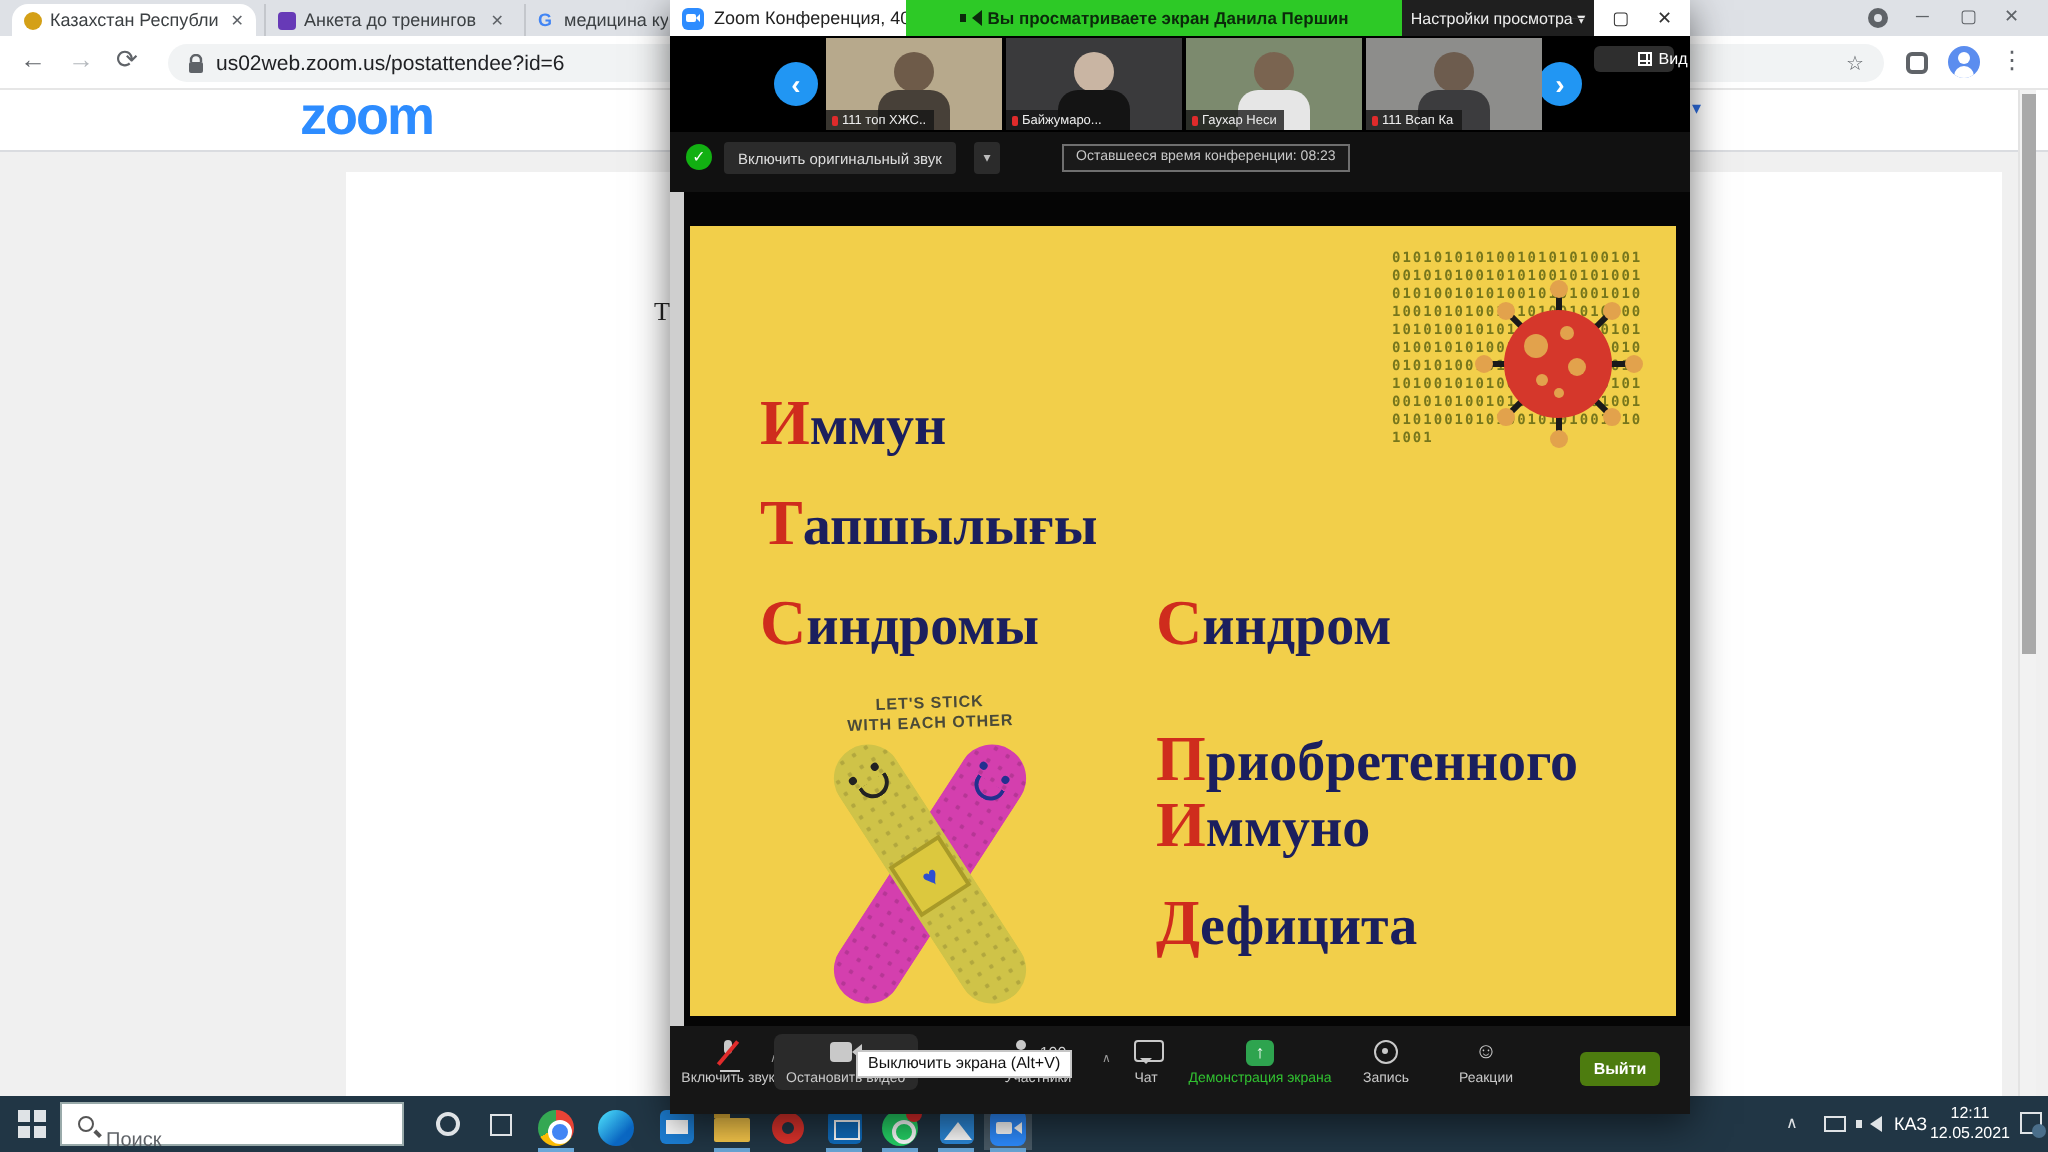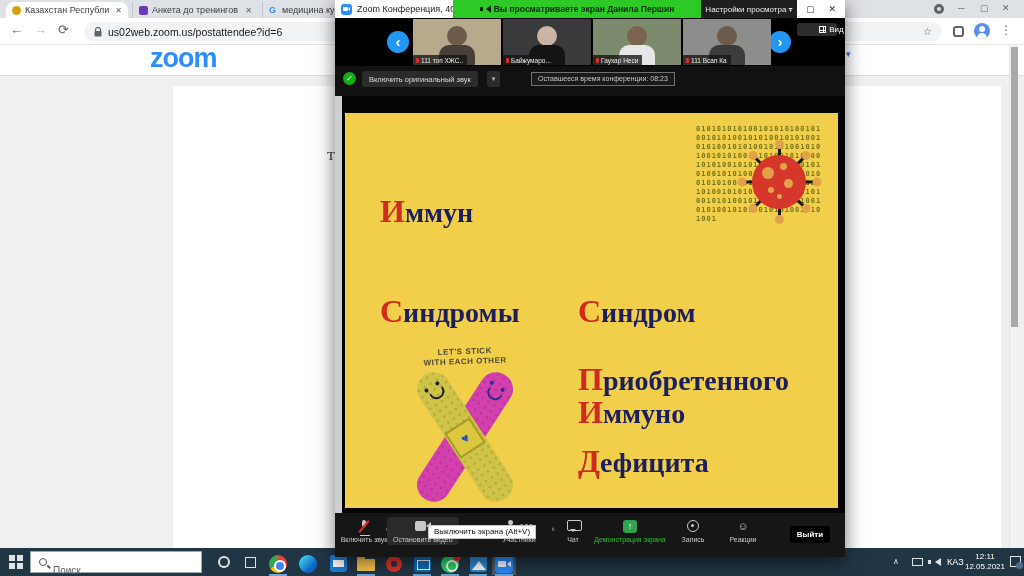--- a/index.html
+++ b/index.html
@@ -185,21 +185,21 @@
   .i-chat{position:relative;width:13px;height:12px;}
   .i-chat::before{content:"";position:absolute;left:0;top:0;width:13px;height:9px;border-radius:2px;border:1.5px solid #c9c9c9;}
   .i-chat::after{content:"";position:absolute;left:3px;top:9px;border-left:3px solid transparent;border-right:3px solid transparent;border-top:3px solid #c9c9c9;}
   .i-share{width:14px;height:13px;border-radius:3px;background:#2ea44f;color:#fff;font-size:9px;line-height:13px;text-align:center;}
   .sharelbl{color:#31c131;}
   .i-rec{position:relative;width:12px;height:12px;border:1.5px solid #c9c9c9;border-radius:50%;}
   .i-rec::after{content:"";position:absolute;left:3px;top:3px;width:3px;height:3px;border-radius:50%;background:#c9c9c9;}
   .i-react{font-size:11px;line-height:12px;color:#c9c9c9;}
   .zcaret{position:absolute;color:#999;font-size:6px;}
   .cnt{font-size:8px;color:#ccc;}
-  .leavebtn{position:absolute;left:455px;top:13px;width:40px;height:17px;background:#000000;border-radius:3px;color:#fff;
+  .leavebtn{position:absolute;left:455px;top:13px;width:40px;height:17px;background:#4d7c0f;border-radius:3px;color:#fff;
             font-size:8px;font-weight:bold;display:flex;align-items:center;justify-content:center;}
   .vtooltip{position:absolute;left:93px;top:12px;height:14px;background:#fff;border:1px solid #c6c6c6;color:#111;
             font-size:8px;line-height:12px;padding:0 5px;white-space:nowrap;z-index:3;}
 </style>
 </head>
 <body>
 
 <div id="screen">
 
   <div class="tabstrip">
@@ -370,20 +370,21 @@
       <div class="sndcaret">▾</div>
       <div class="timebox">Оставшееся время конференции: 08:23</div>
     </div>
 
     <div class="zshare">
       <div class="sharestrip"></div>
 
       <div class="slide">
 
         <div class="sline slc" style="top:80px;"><span class="cap">И</span><span>ммун</span></div>
+        <div class="sline slc" style="top:130px;"><span class="cap">Т</span><span>апшылығы</span></div>
         <div class="sline src" style="top:180px;"><span class="cap">С</span><span>индром</span></div>
 
         <div class="sline slc" style="top:180px;"><span class="cap">С</span><span>индромы</span></div>
         <div class="sline src" style="top:248px;"><span class="cap">П</span><span>риобретенного</span></div>
         <div class="sline src" style="top:281px;"><span class="cap">И</span><span>ммуно</span></div>
         <div class="sline src" style="top:330px;"><span class="cap">Д</span><span>ефицита</span></div>
 
         <div class="virusbox">
           <div class="binary">0101010101001010101001010010101001010100101010010101001010100101010010101001010100101010010101001010100101010010101001010100101010010101001010100101010010101001010100101010010101001010100101010010101001010100101010010101001010100101010010101001</div>
           <div class="virus">

